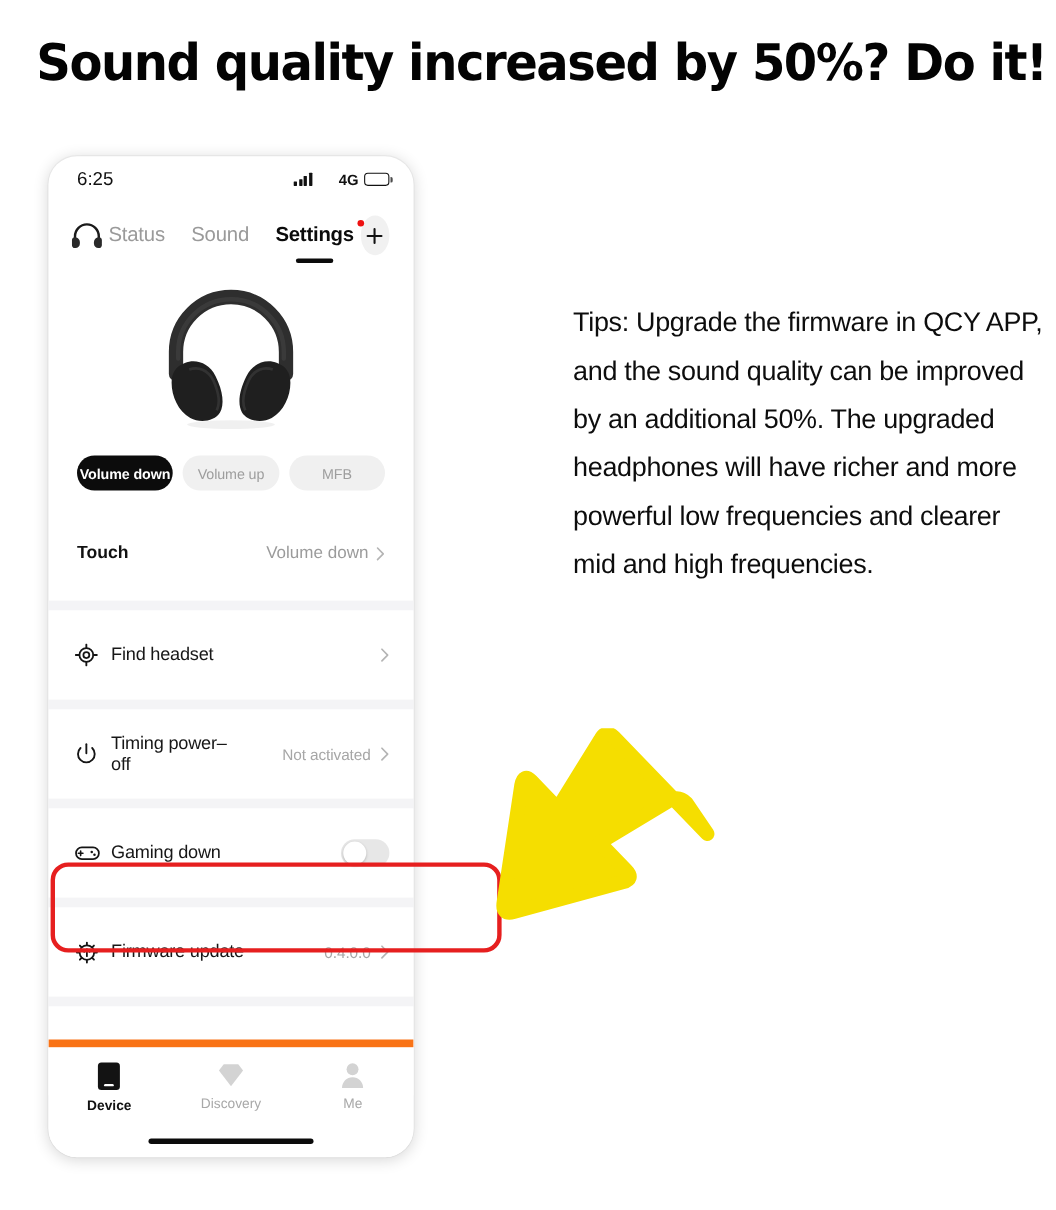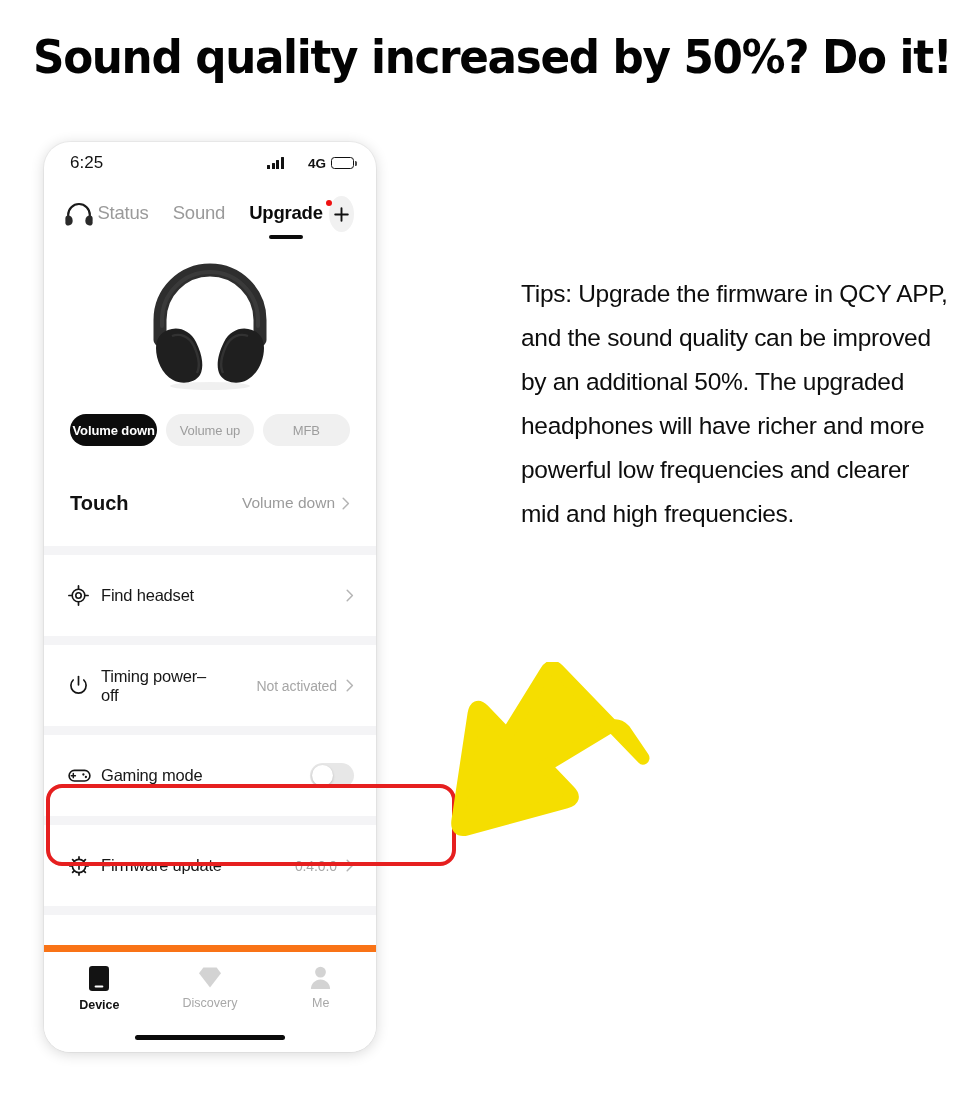--- a/index.html
+++ b/index.html
@@ -220,21 +220,21 @@
     position: absolute;
     left: 0; top: 318px;
     width: 100%;
     height: 86px;
     display: flex;
     align-items: center;
     justify-content: space-between;
     padding: 0 26px;
     box-sizing: border-box;
   }
-  .touch-label { font-size: 20px; font-weight: 700; color: #111; }
+  .touch-label { font-size: 16px; font-weight: 700; color: #111; }
   .touch-val {
     display: flex; align-items: center; gap: 7px;
     font-size: 15.5px; color: #9b9b9b;
   }
 
   
   .list { position: absolute; left: 0; top: 404px; width: 100%; }
   .sep { height: 9px; background: #f4f4f6; }
   .row {
     height: 81px;
@@ -376,21 +376,21 @@
       </svg>
     </div>
     <div class="tabs">
       <div class="tab">
         <span>Status</span>
       </div>
       <div class="tab">
         <span>Sound</span>
       </div>
       <div class="tab active">
-        <span>Upgrade</span>
+        <span>Settings</span>
         <span class="dot"></span>
         <span class="bar"></span>
       </div>
     </div>
     <div class="plusbtn">
       <svg width="17" height="17" viewBox="0 0 17 17">
         <path d="M8.5 2.2v12.6M2.2 8.5h12.6" stroke="#111" stroke-width="1.9" stroke-linecap="round"></path>
       </svg>
     </div>
   </div>
@@ -461,21 +461,21 @@
 
     <div class="row">
       <span class="ico">
         <svg width="23" height="19" viewBox="0 0 23 19">
           <rect x="1.1" y="4.4" width="20.8" height="10.6" rx="5.3" fill="none" stroke="#151515" stroke-width="1.6"></rect>
           <path d="M5.3 7.6v4.2M3.2 9.7h4.2" stroke="#151515" stroke-width="1.5" stroke-linecap="round"></path>
           <circle cx="15.4" cy="8.5" r="1.15" fill="#151515"></circle>
           <circle cx="17.9" cy="11.0" r="1.15" fill="#151515"></circle>
         </svg>
       </span>
-      <span class="label">Gaming mode</span>
+      <span class="label">Gaming down</span>
       <span class="toggle">
           <span class="knob"></span>
         </span>
     </div>
 
     <div class="sep"></div>
 
     <div class="row">
       <span class="ico">
         <svg width="22" height="22" viewBox="0 0 22 22">

